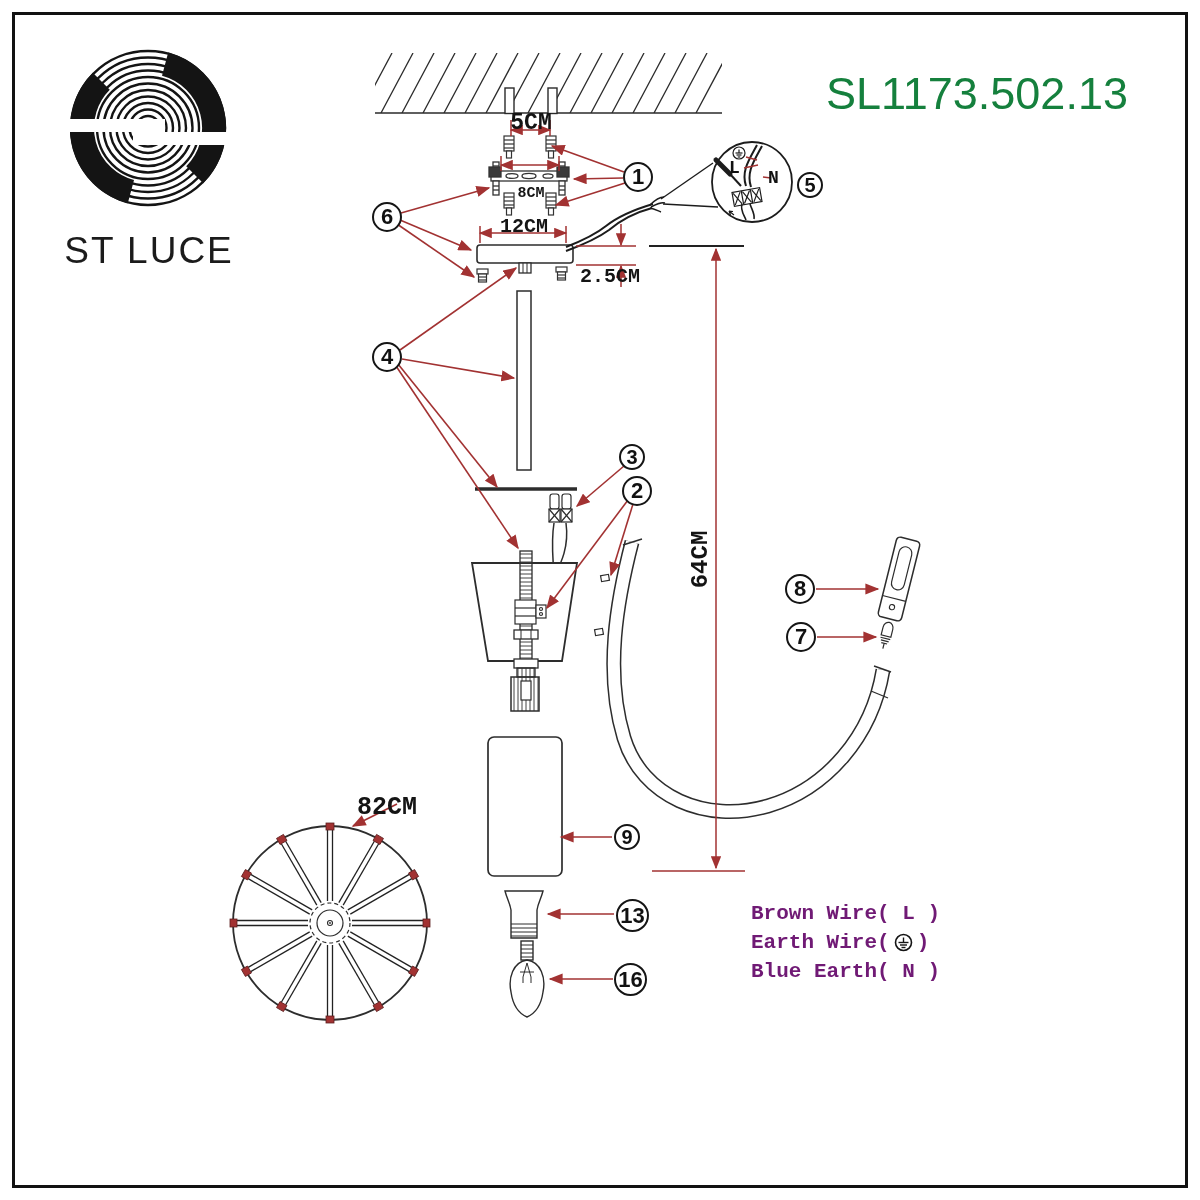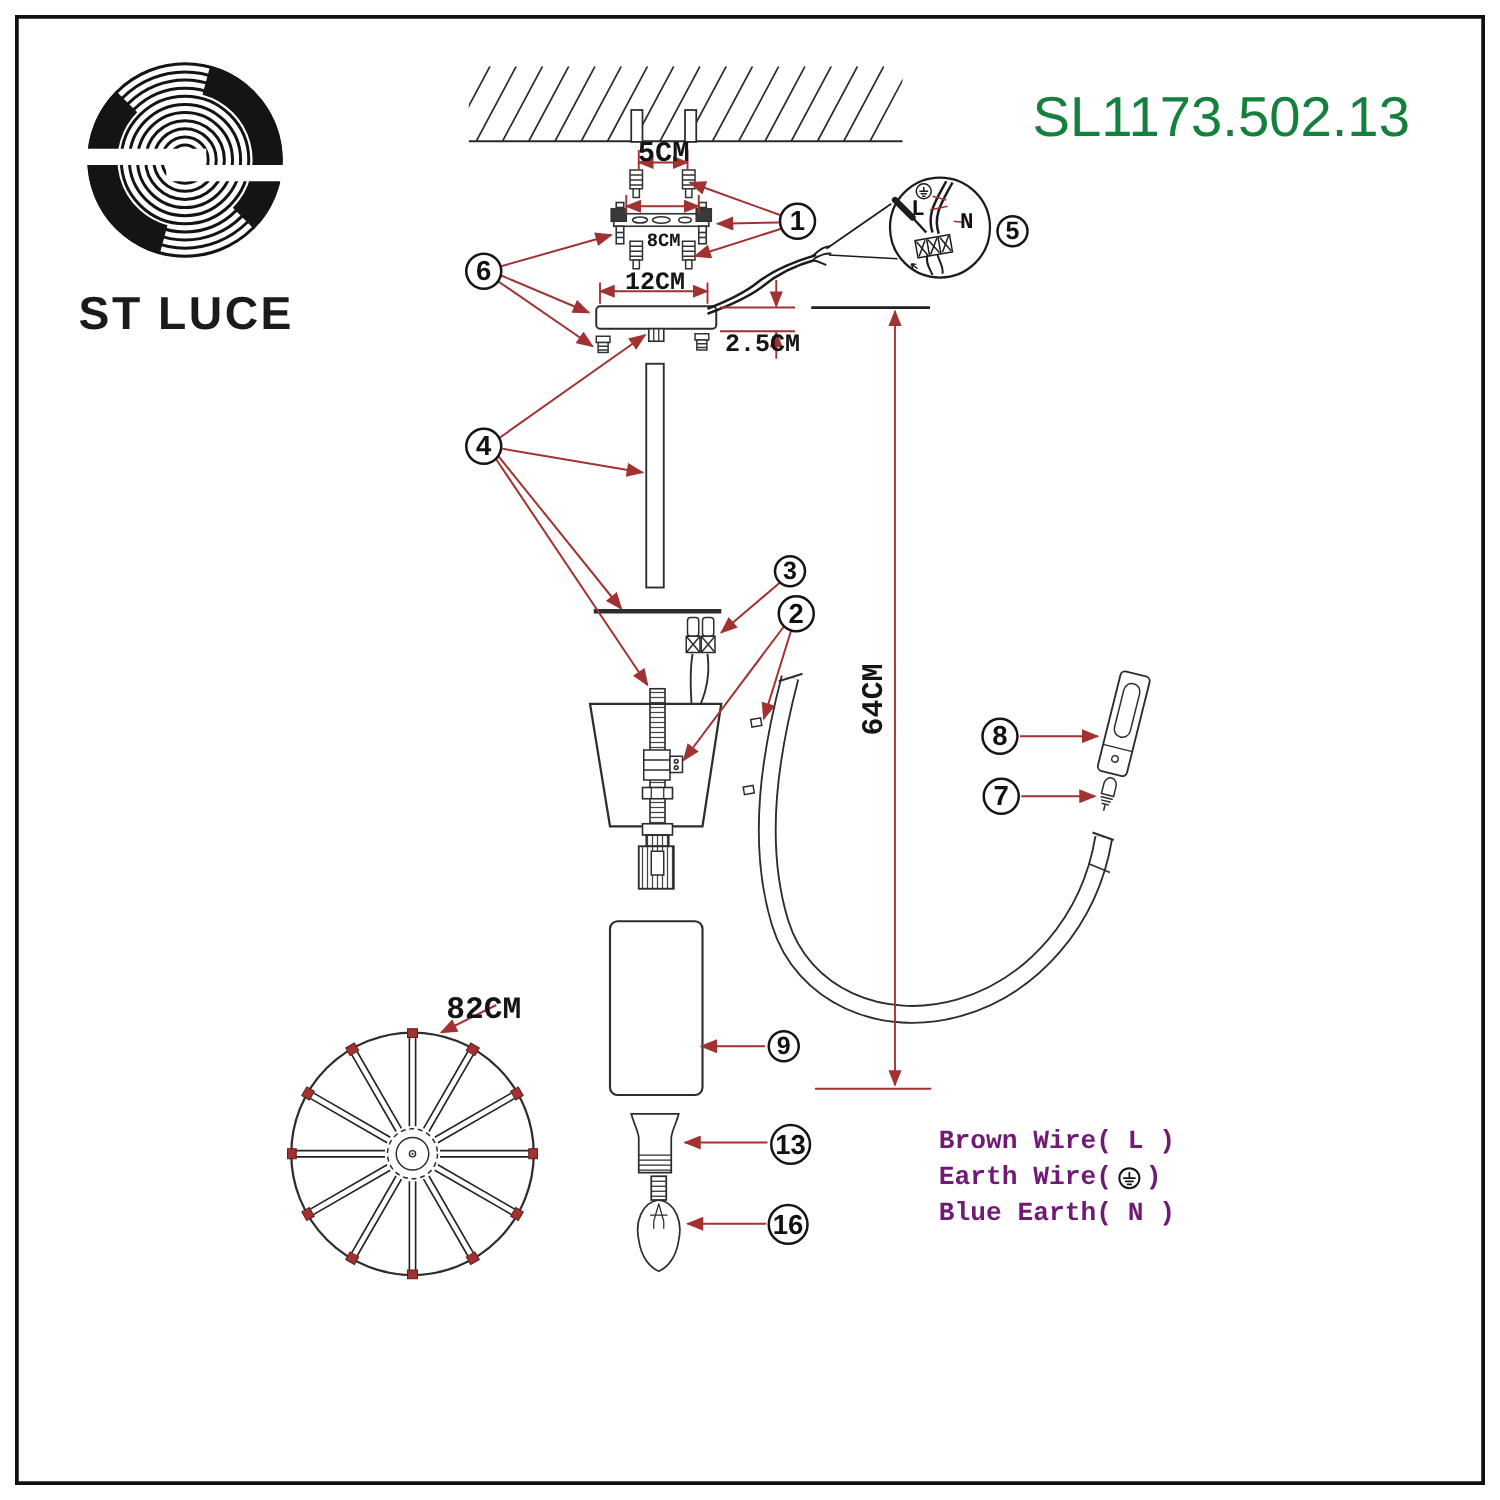--- a/index.html
+++ b/index.html
@@ -8,21 +8,21 @@
     font-family:"Liberation Sans",sans-serif;color:#141414;overflow:hidden;
   }
   .frame{
     position:absolute;left:12px;top:12px;right:12px;bottom:12px;
     border:3px solid #111;pointer-events:none;
   }
   svg.draw{position:absolute;left:0;top:0;}
   .abs{position:absolute;}
   .logo-text{
     position:absolute;left:60px;top:230px;width:178px;text-align:center;
-    font-weight:bold;font-size:37px;letter-spacing:2px;color:#1b1b1b;
+    font-weight:normal;font-size:37px;letter-spacing:2px;color:#1b1b1b;
   }
   .product-code{
     position:absolute;left:826px;top:68px;
     font-weight:normal;font-size:45px;letter-spacing:0px;color:#15803d;text-align:center;
   }
   .dim{
     position:absolute;font-family:"Liberation Mono",monospace;
     font-weight:700;color:#141414;white-space:nowrap;
   }
   .callout{

